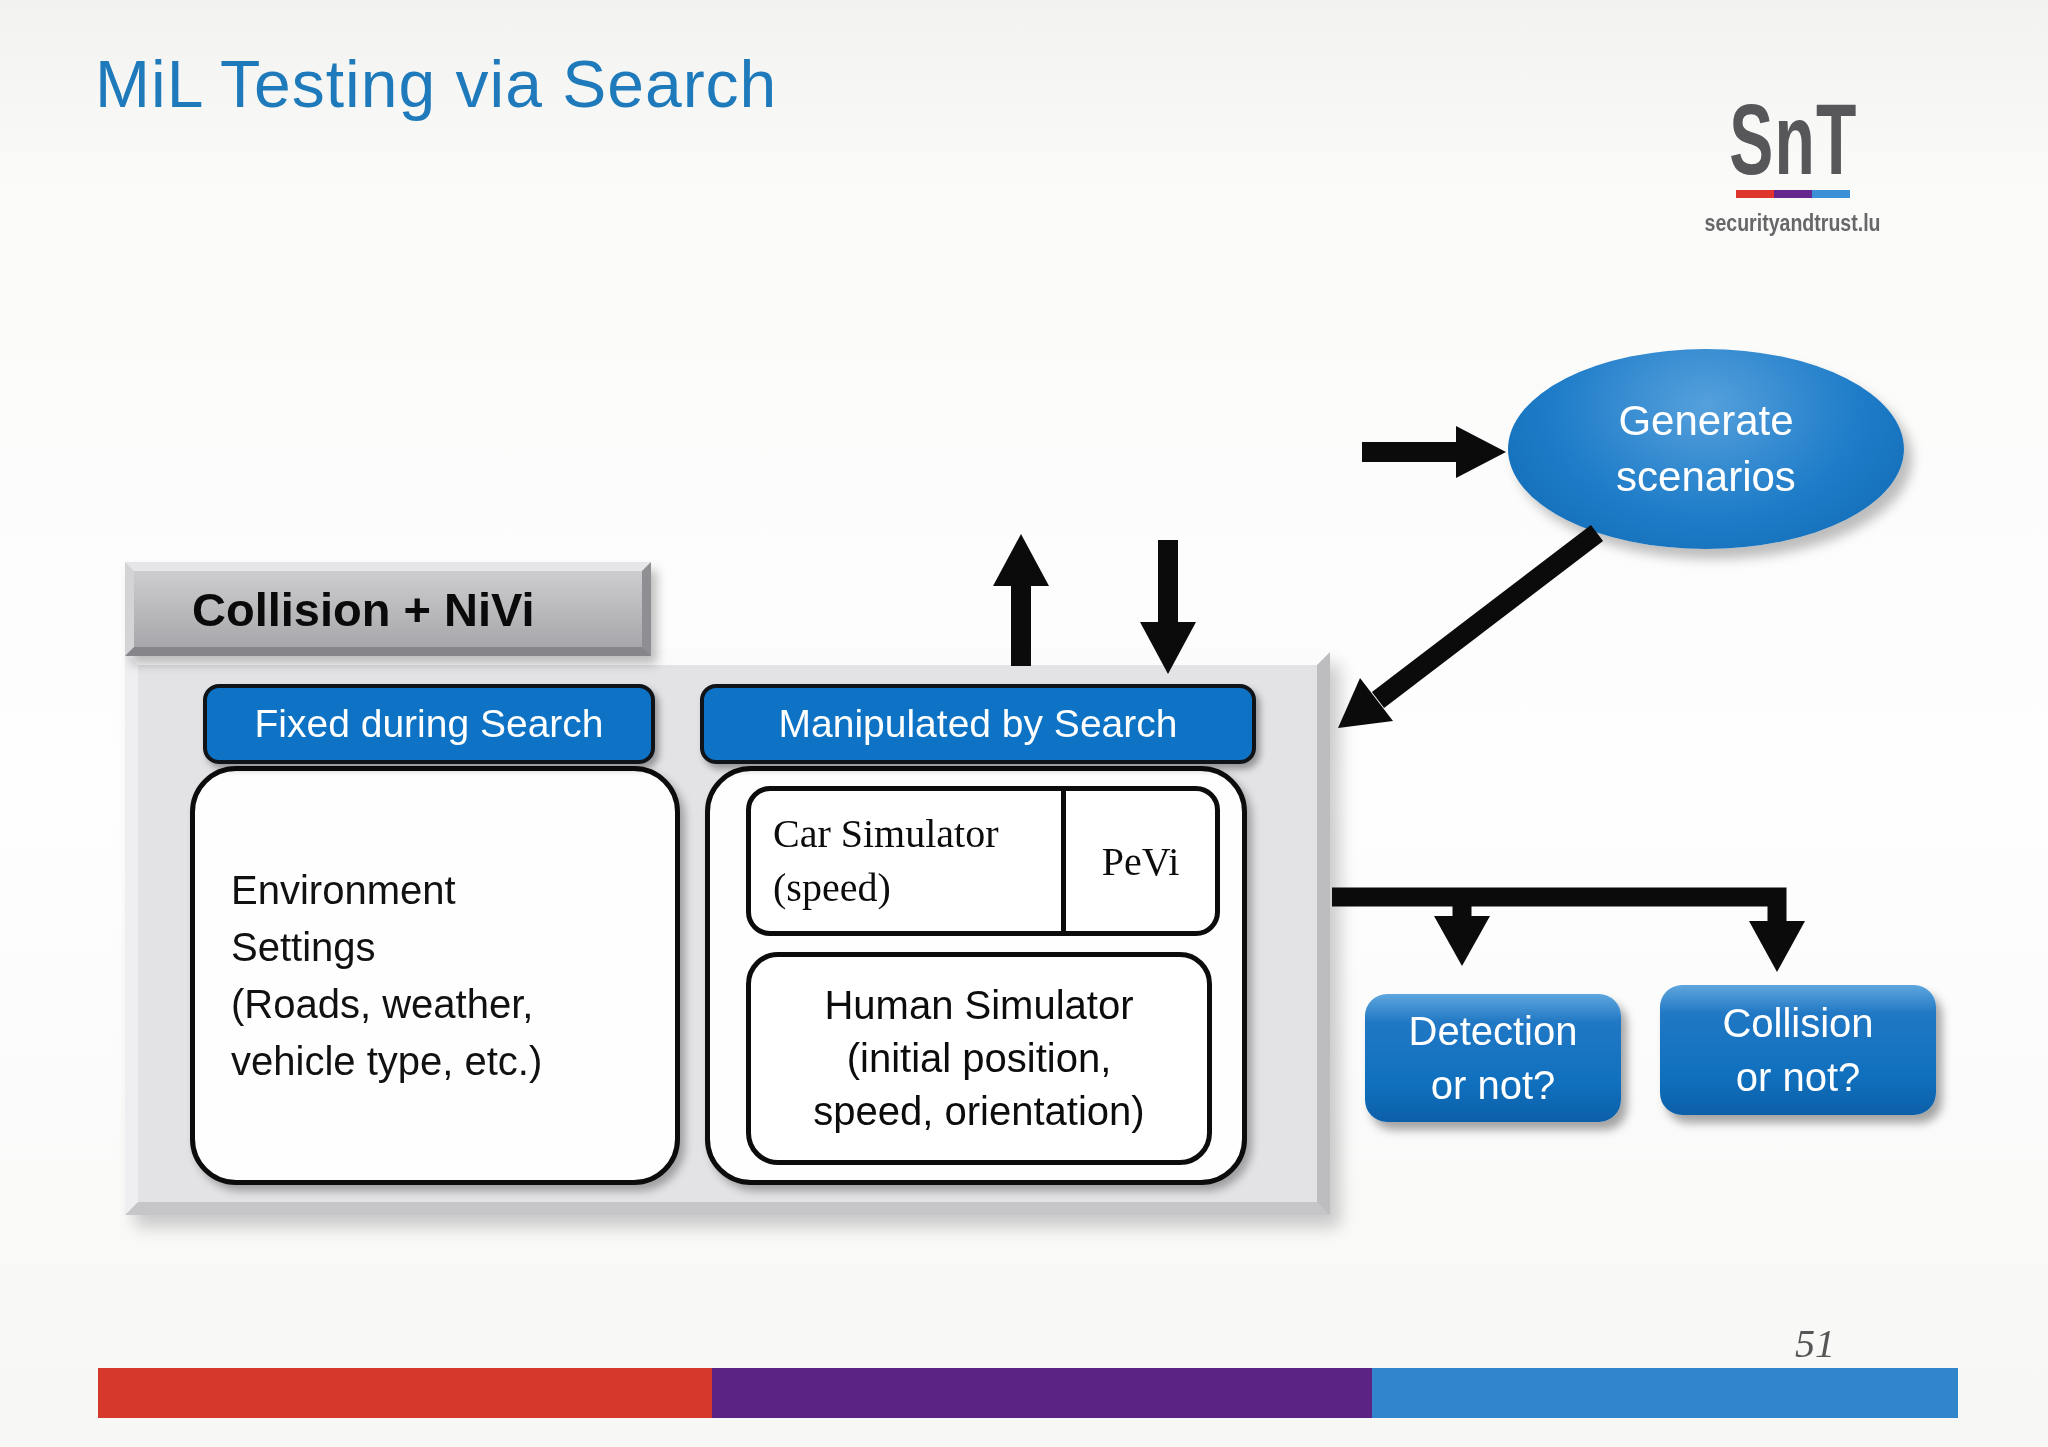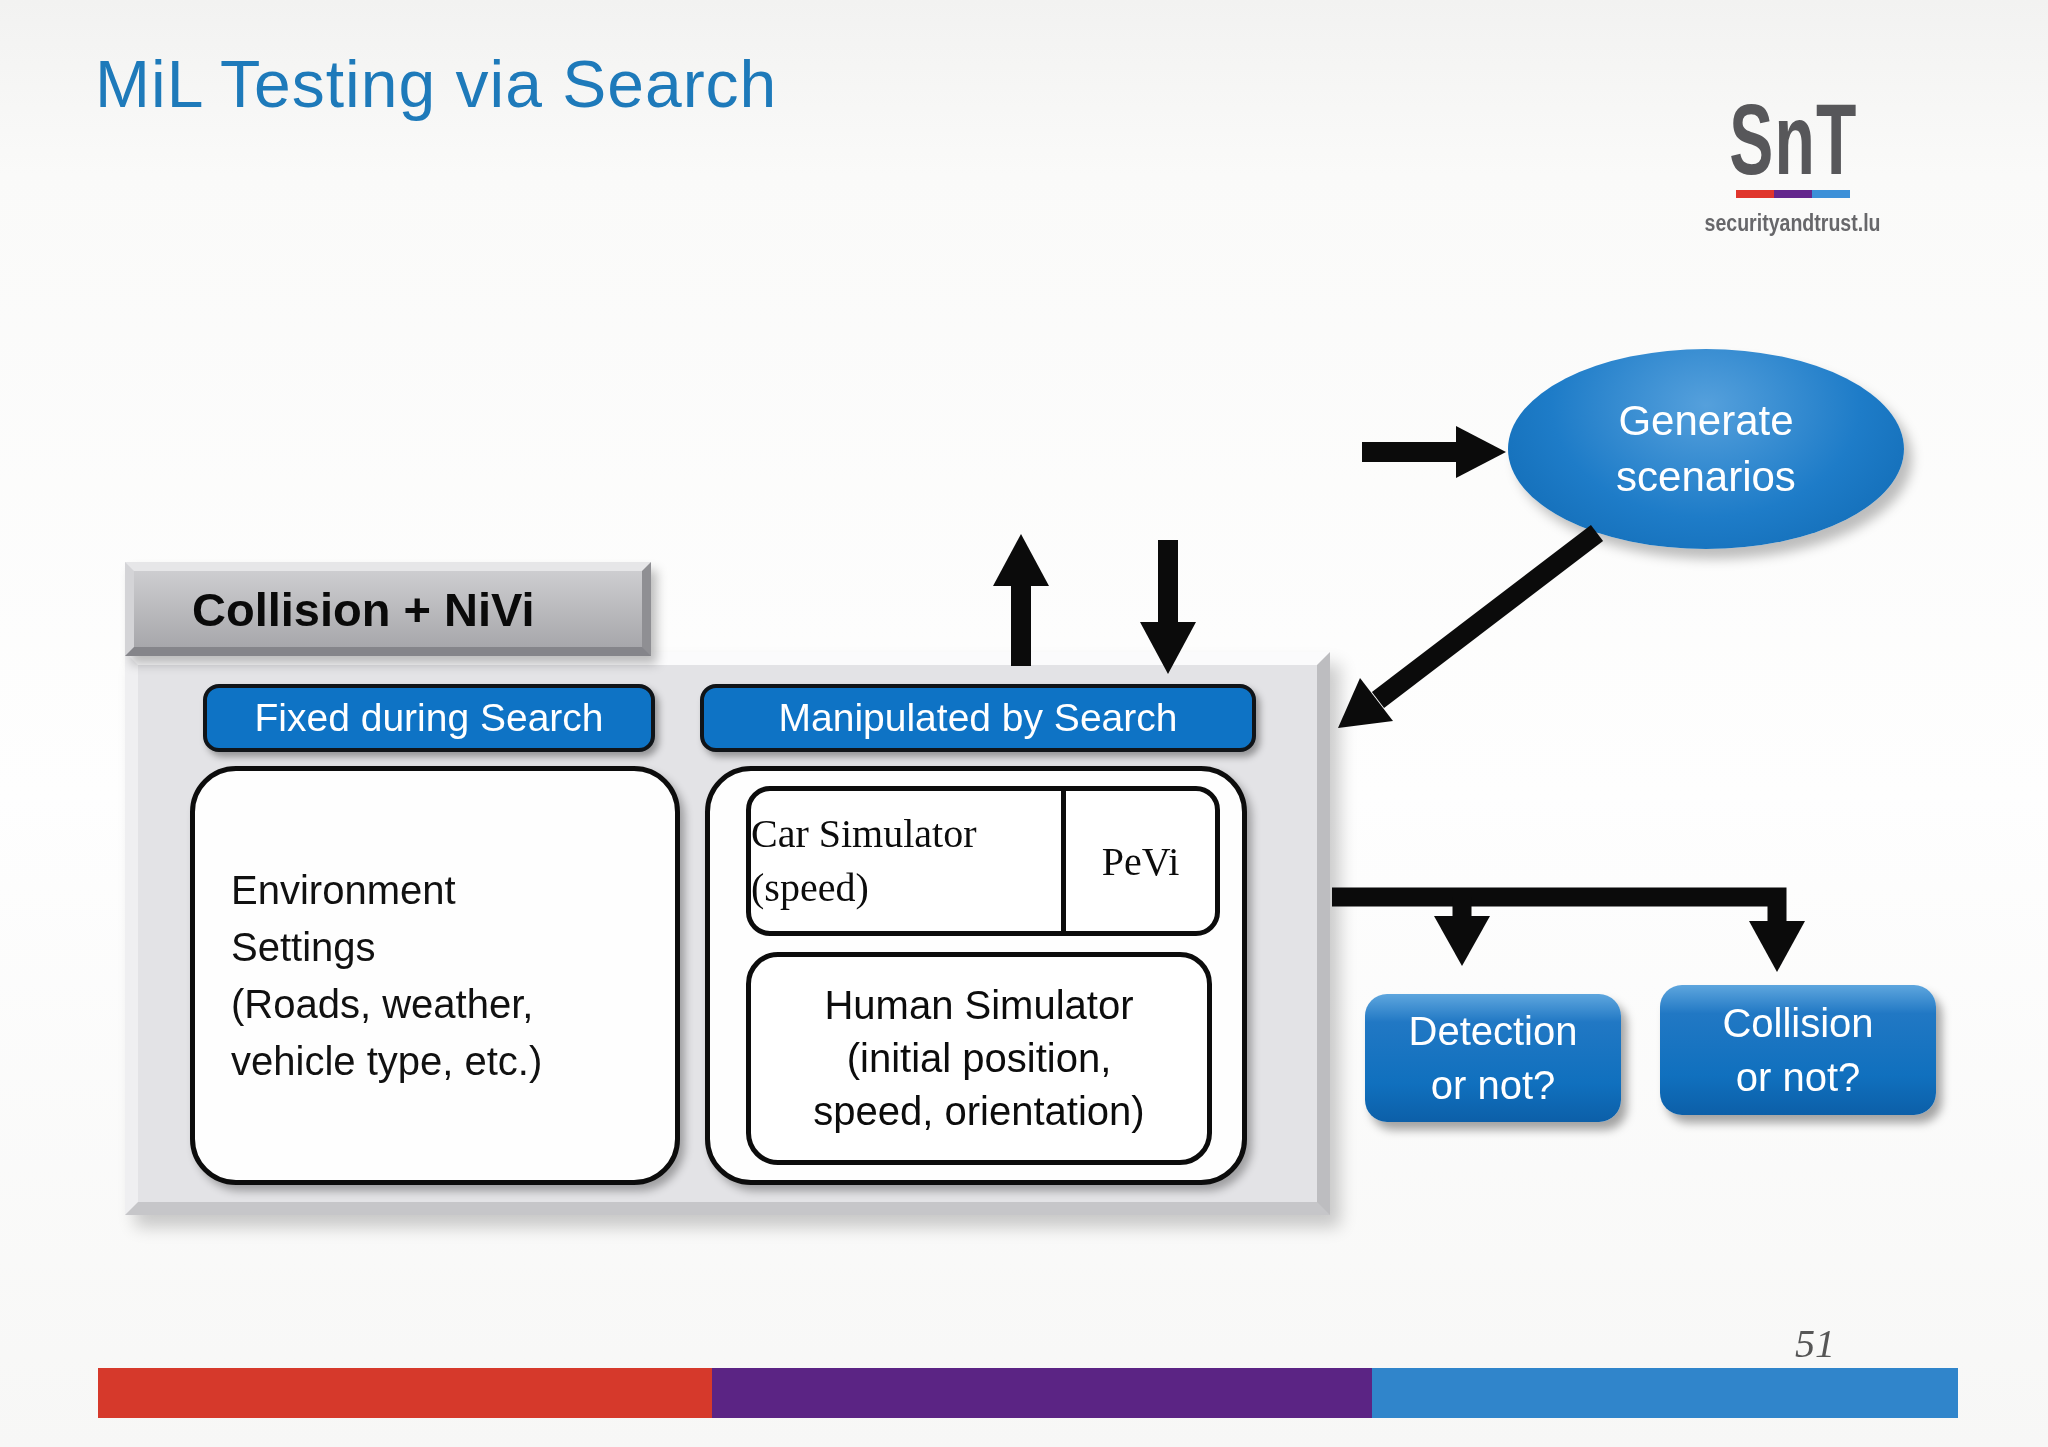--- a/index.html
+++ b/index.html
@@ -66,21 +66,21 @@
     z-index:2; white-space:nowrap;
   }
   .panel {
     position:absolute; left:125px; top:652px; width:1205px; height:563px;
     background:#e3e3e6;
     border:13px solid; border-color:#fbfbfc #bdbdc0 #c6c6c9 #efeff1;
     box-shadow:10px 12px 16px rgba(0,0,0,.2);
     z-index:1;
   }
   .hdr {
-    position:absolute; height:68px;
+    position:absolute; height:80px;
     background:#0e73c5; border:4px solid #101418; border-radius:16px;
     color:#fff; font-size:39px;
     display:flex; align-items:center; justify-content:center;
     box-shadow:4px 5px 7px rgba(0,0,0,.35);
     z-index:4; white-space:nowrap;
   }
   .hdr-fixed { left:203px; top:684px; width:452px; }
   .hdr-manip { left:700px; top:684px; width:556px; }
 
   .white-box {
@@ -96,21 +96,21 @@
   .manip-box { left:705px; top:766px; width:542px; height:419px; }
 
   .car-box {
     position:absolute; left:746px; top:786px; width:474px; height:150px;
     background:#fff; border:5px solid #0c0c0c; border-radius:24px;
     display:flex; z-index:4;
     font-family:"Liberation Serif", serif; color:#0c0c0c;
   }
   .car-cell { width:315px; border-right:5px solid #0c0c0c;
               display:flex; flex-direction:column; justify-content:center;
-              font-size:40px; line-height:54px;
+              padding-left:22px; font-size:40px; line-height:54px;
               white-space:pre-line; }
   .pevi-cell { flex:1; display:flex; align-items:center; justify-content:center;
                font-size:40px; }
   .human-box {
     position:absolute; left:746px; top:952px; width:466px; height:213px;
     background:#fff; border:5px solid #0c0c0c; border-radius:32px;
     display:flex; align-items:center; justify-content:center;
     font-size:40px; line-height:53px; text-align:center; color:#0c0c0c;
     white-space:pre-line; z-index:4;
   }

